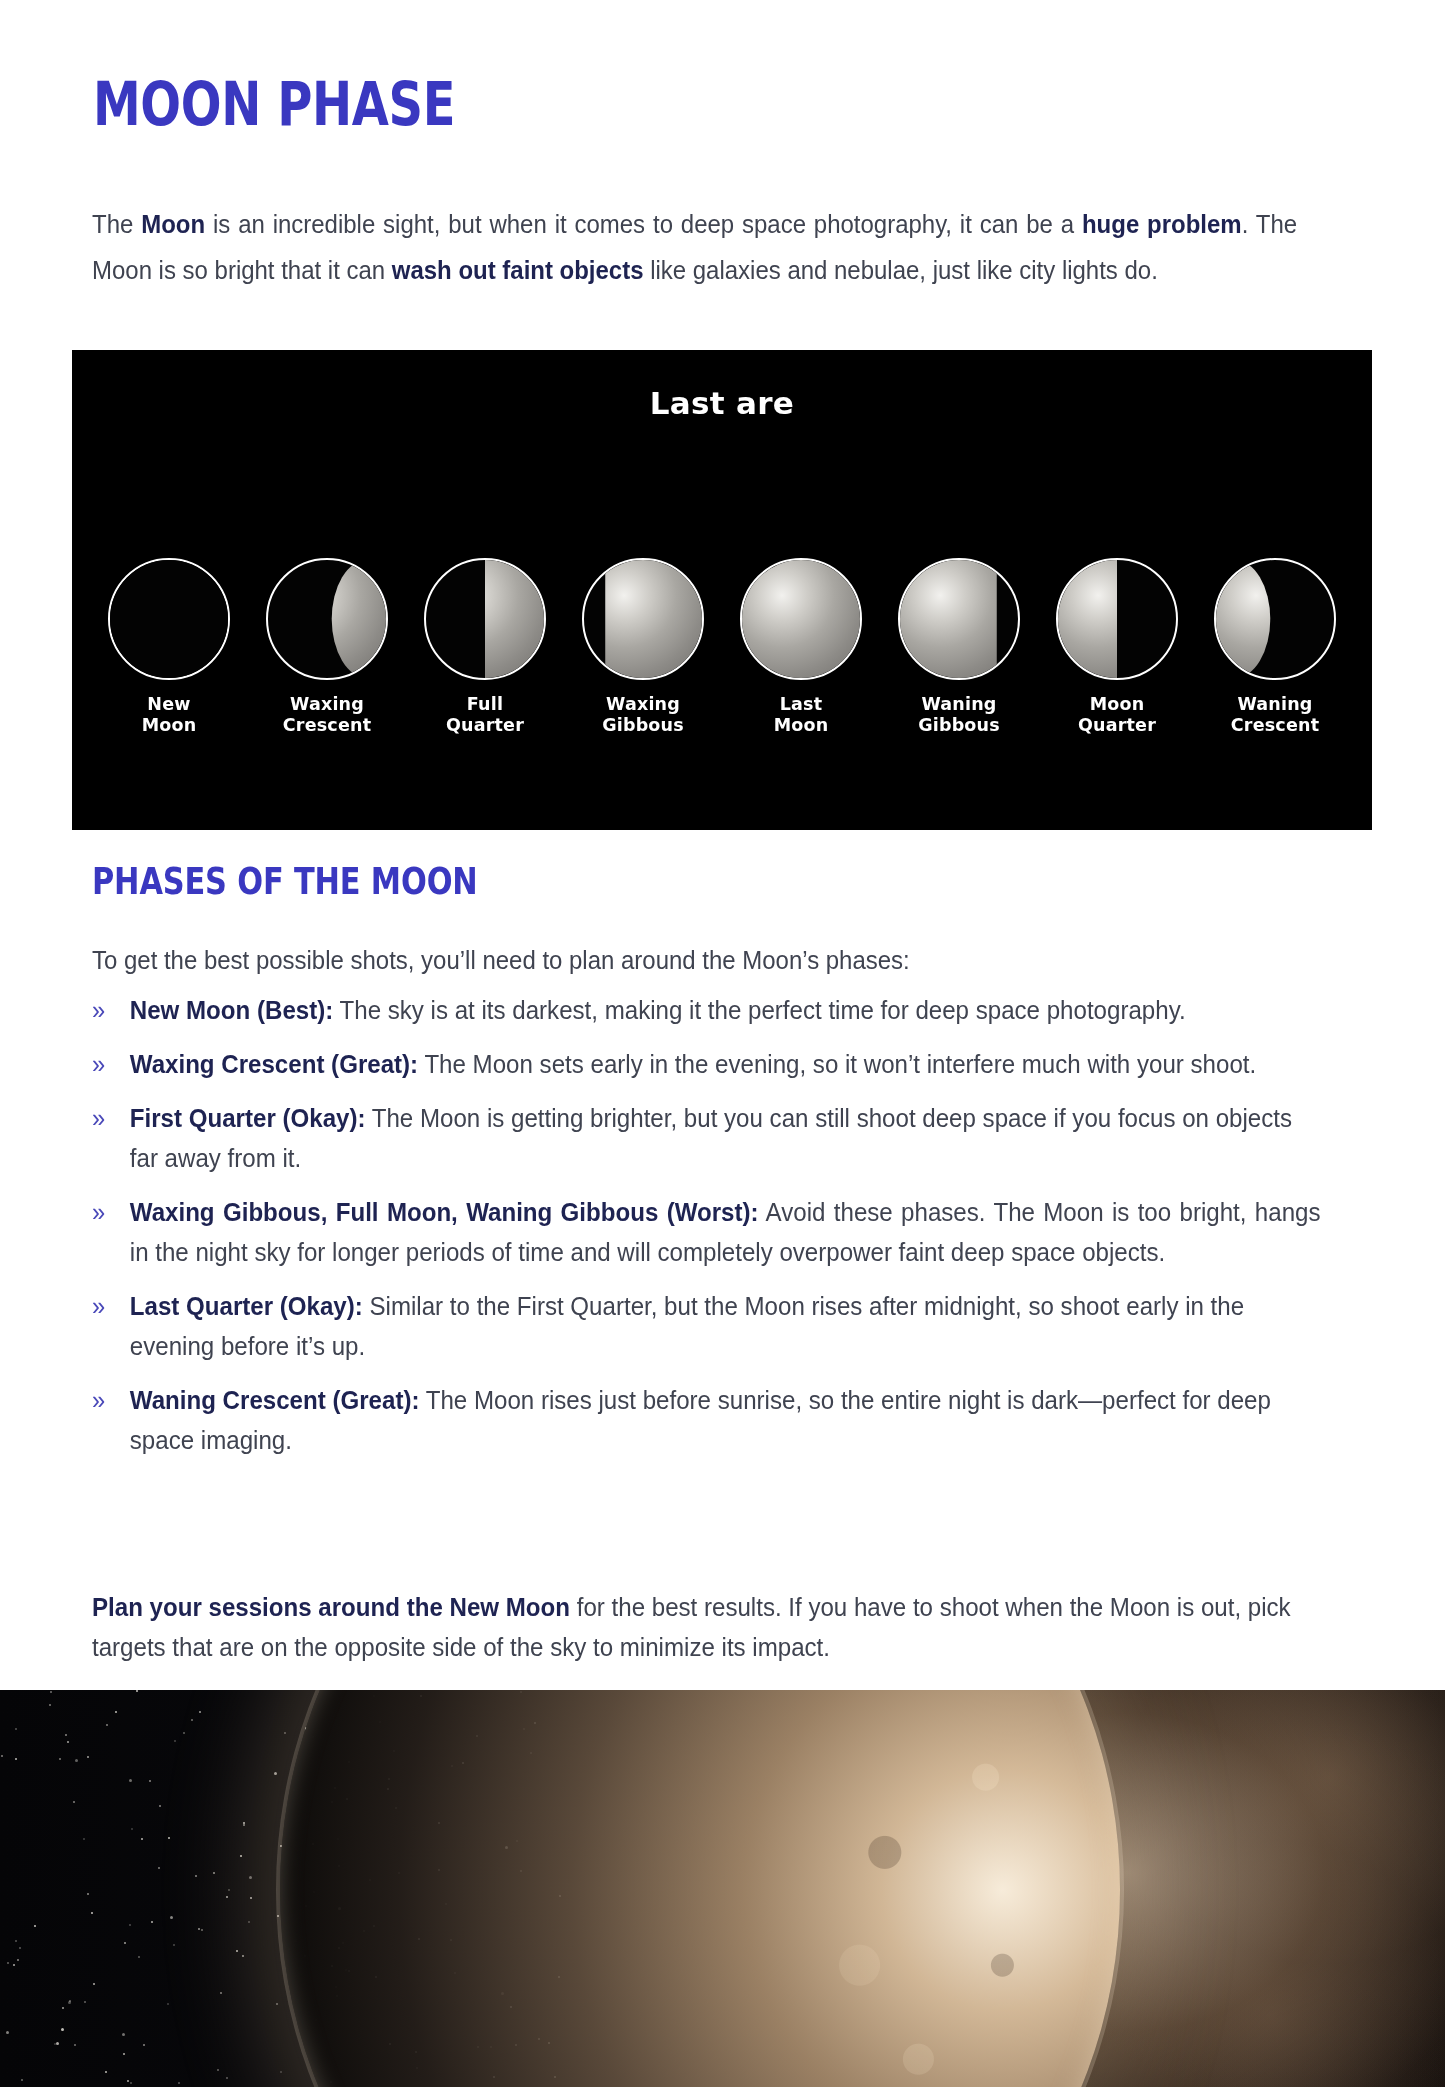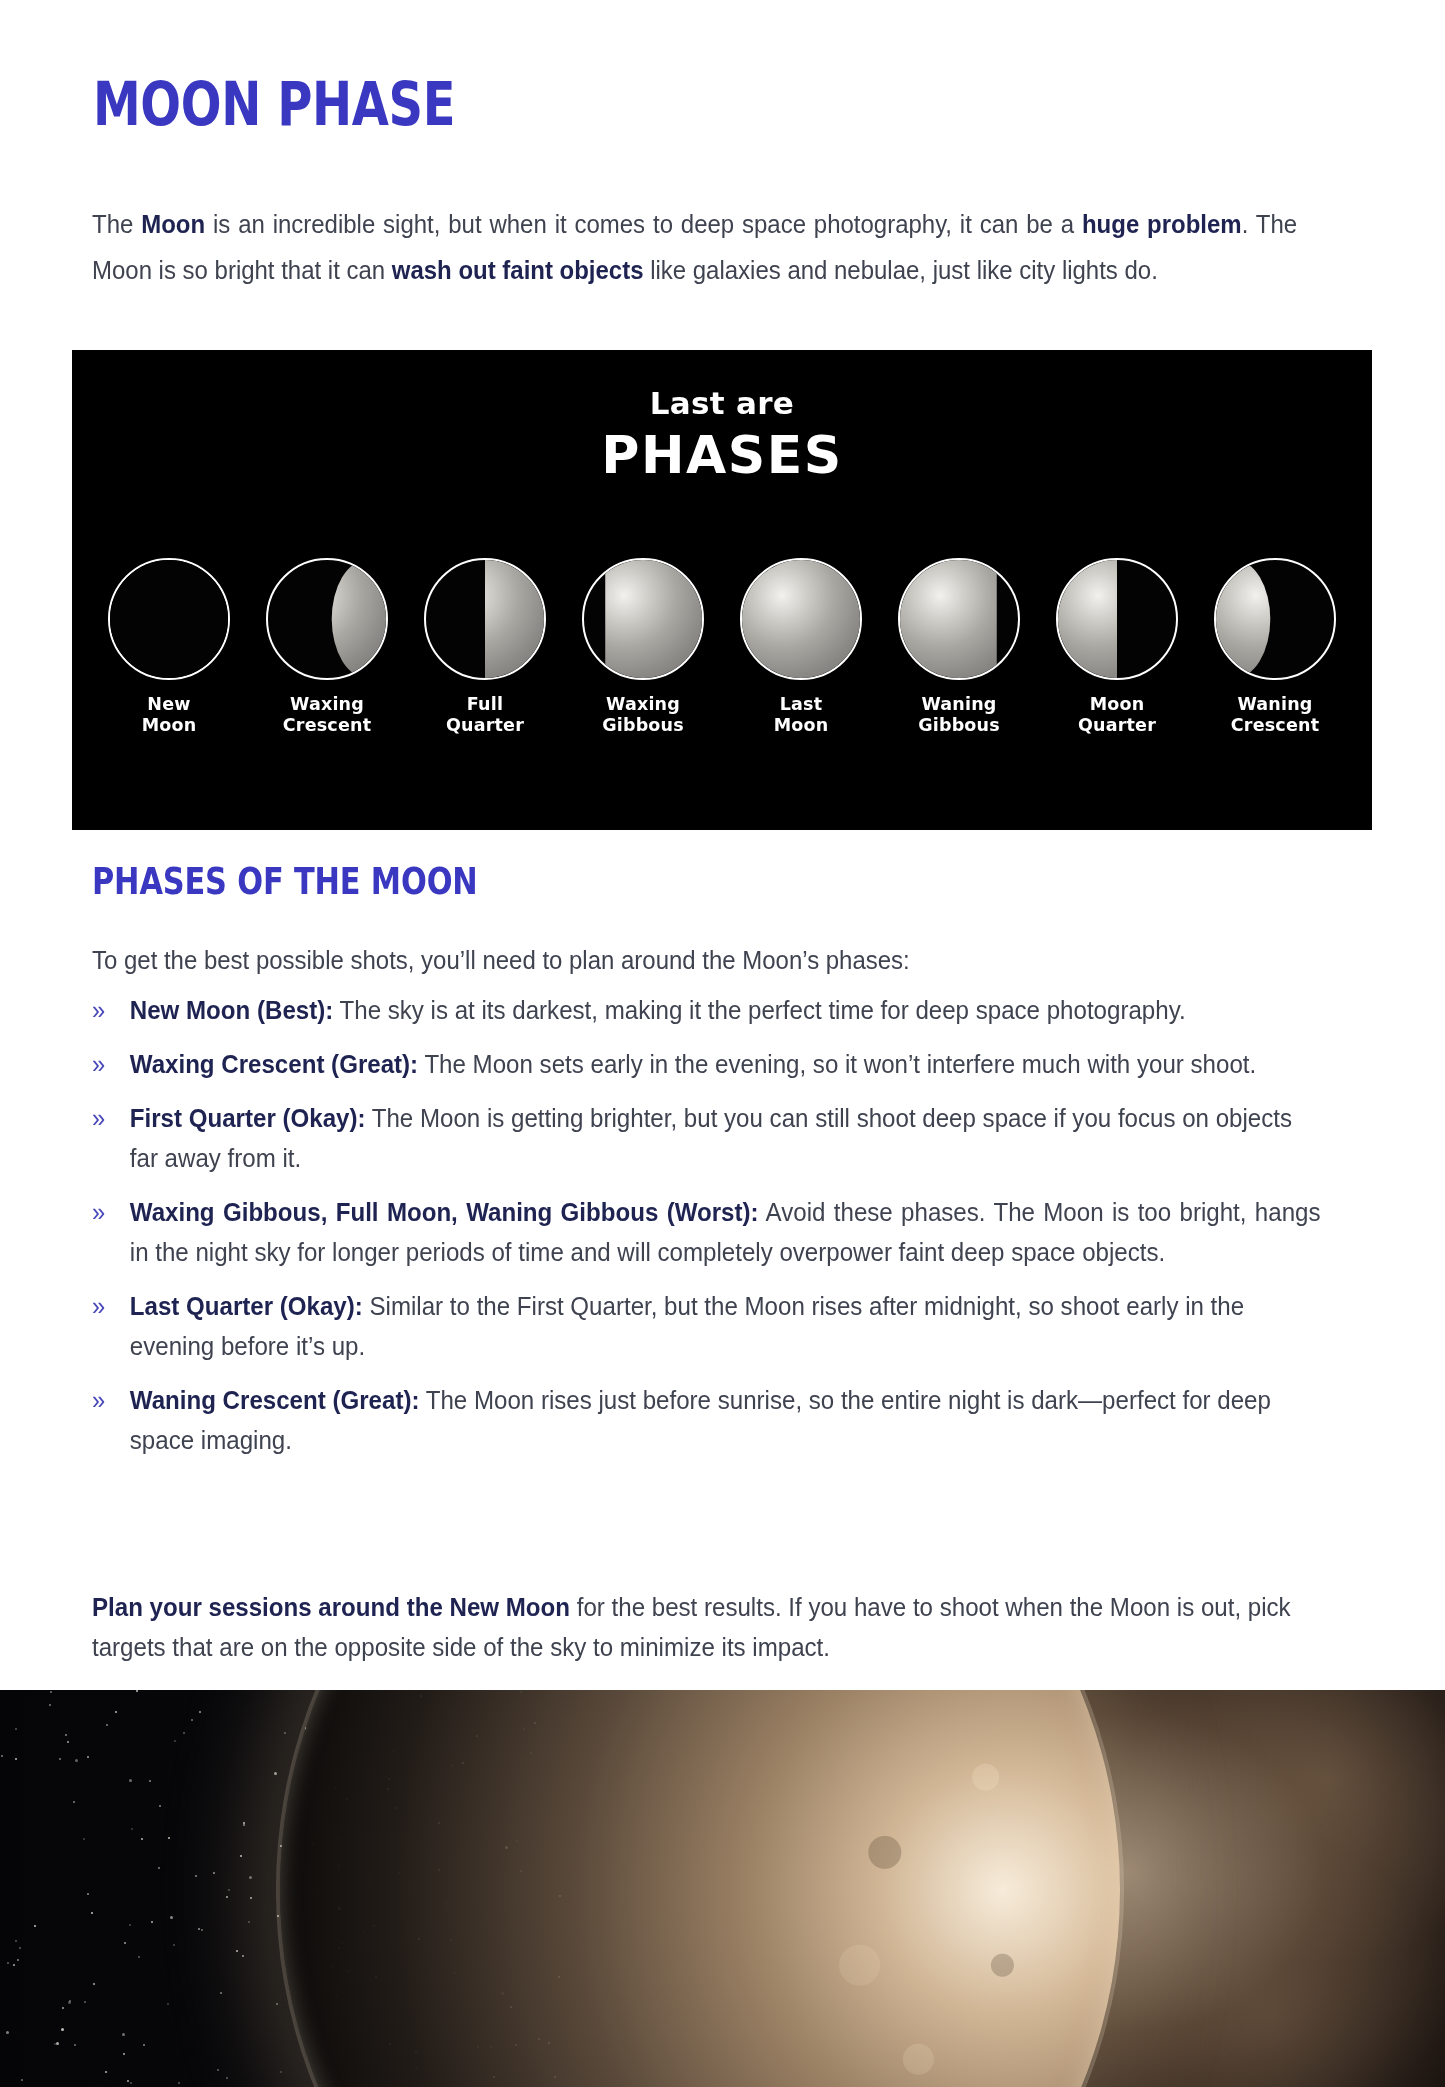--- a/index.html
+++ b/index.html
@@ -208,21 +208,20 @@
 
   <div class="h1">MOON PHASE</div>
 
   <div class="intro">
     <span>The </span><b>Moon</b><span> is an incredible sight, but when it comes to deep space photography, it can be a </span><b>huge problem</b><span>. The Moon is so bright that it can </span><b>wash out faint objects</b><span> like galaxies and nebulae, just like city lights do.</span>
   </div>
 
   <div class="banner">
     <div class="banner-title">
       <div class="bt-l1">Last are</div>
-      <div class="bt-l3">PHASES</div>
     </div>
     <div class="phase-row" id="phase-row">
         <div class="phase">
           <div class="disc phase-new">
             <div class="shadow"></div>
           </div>
           <div class="phase-label">
             <div>New</div>
             <div>Moon</div>
           </div>

